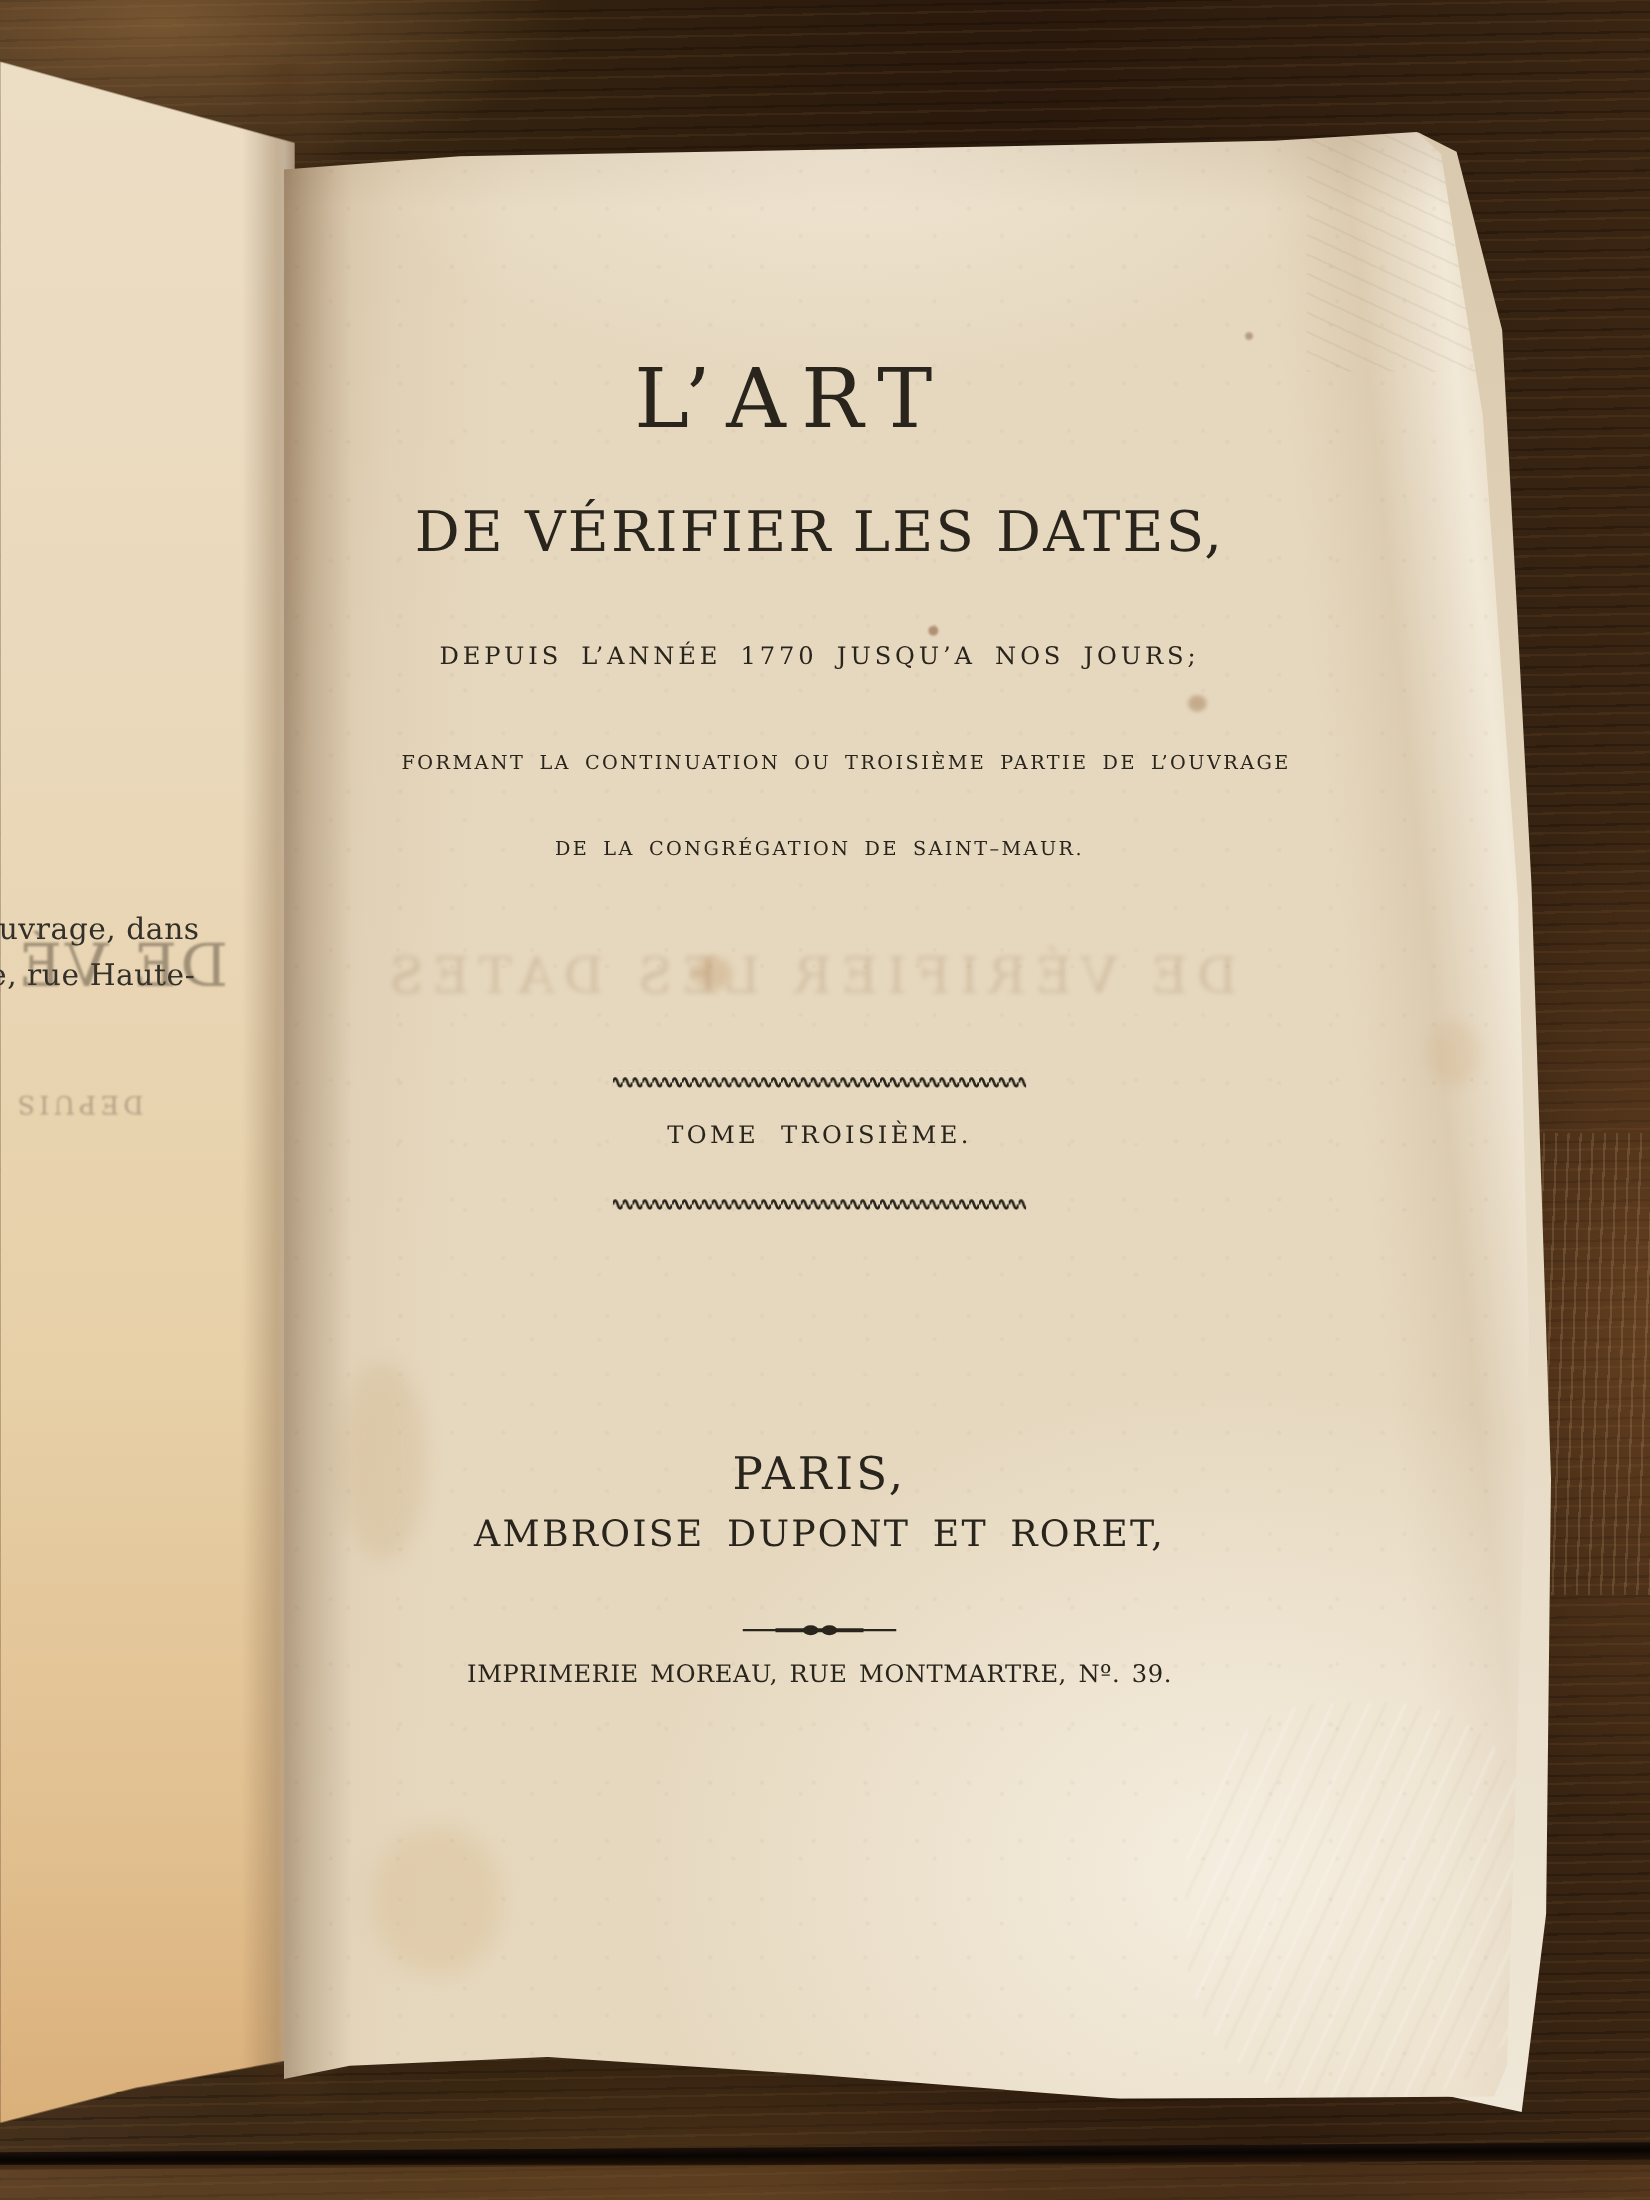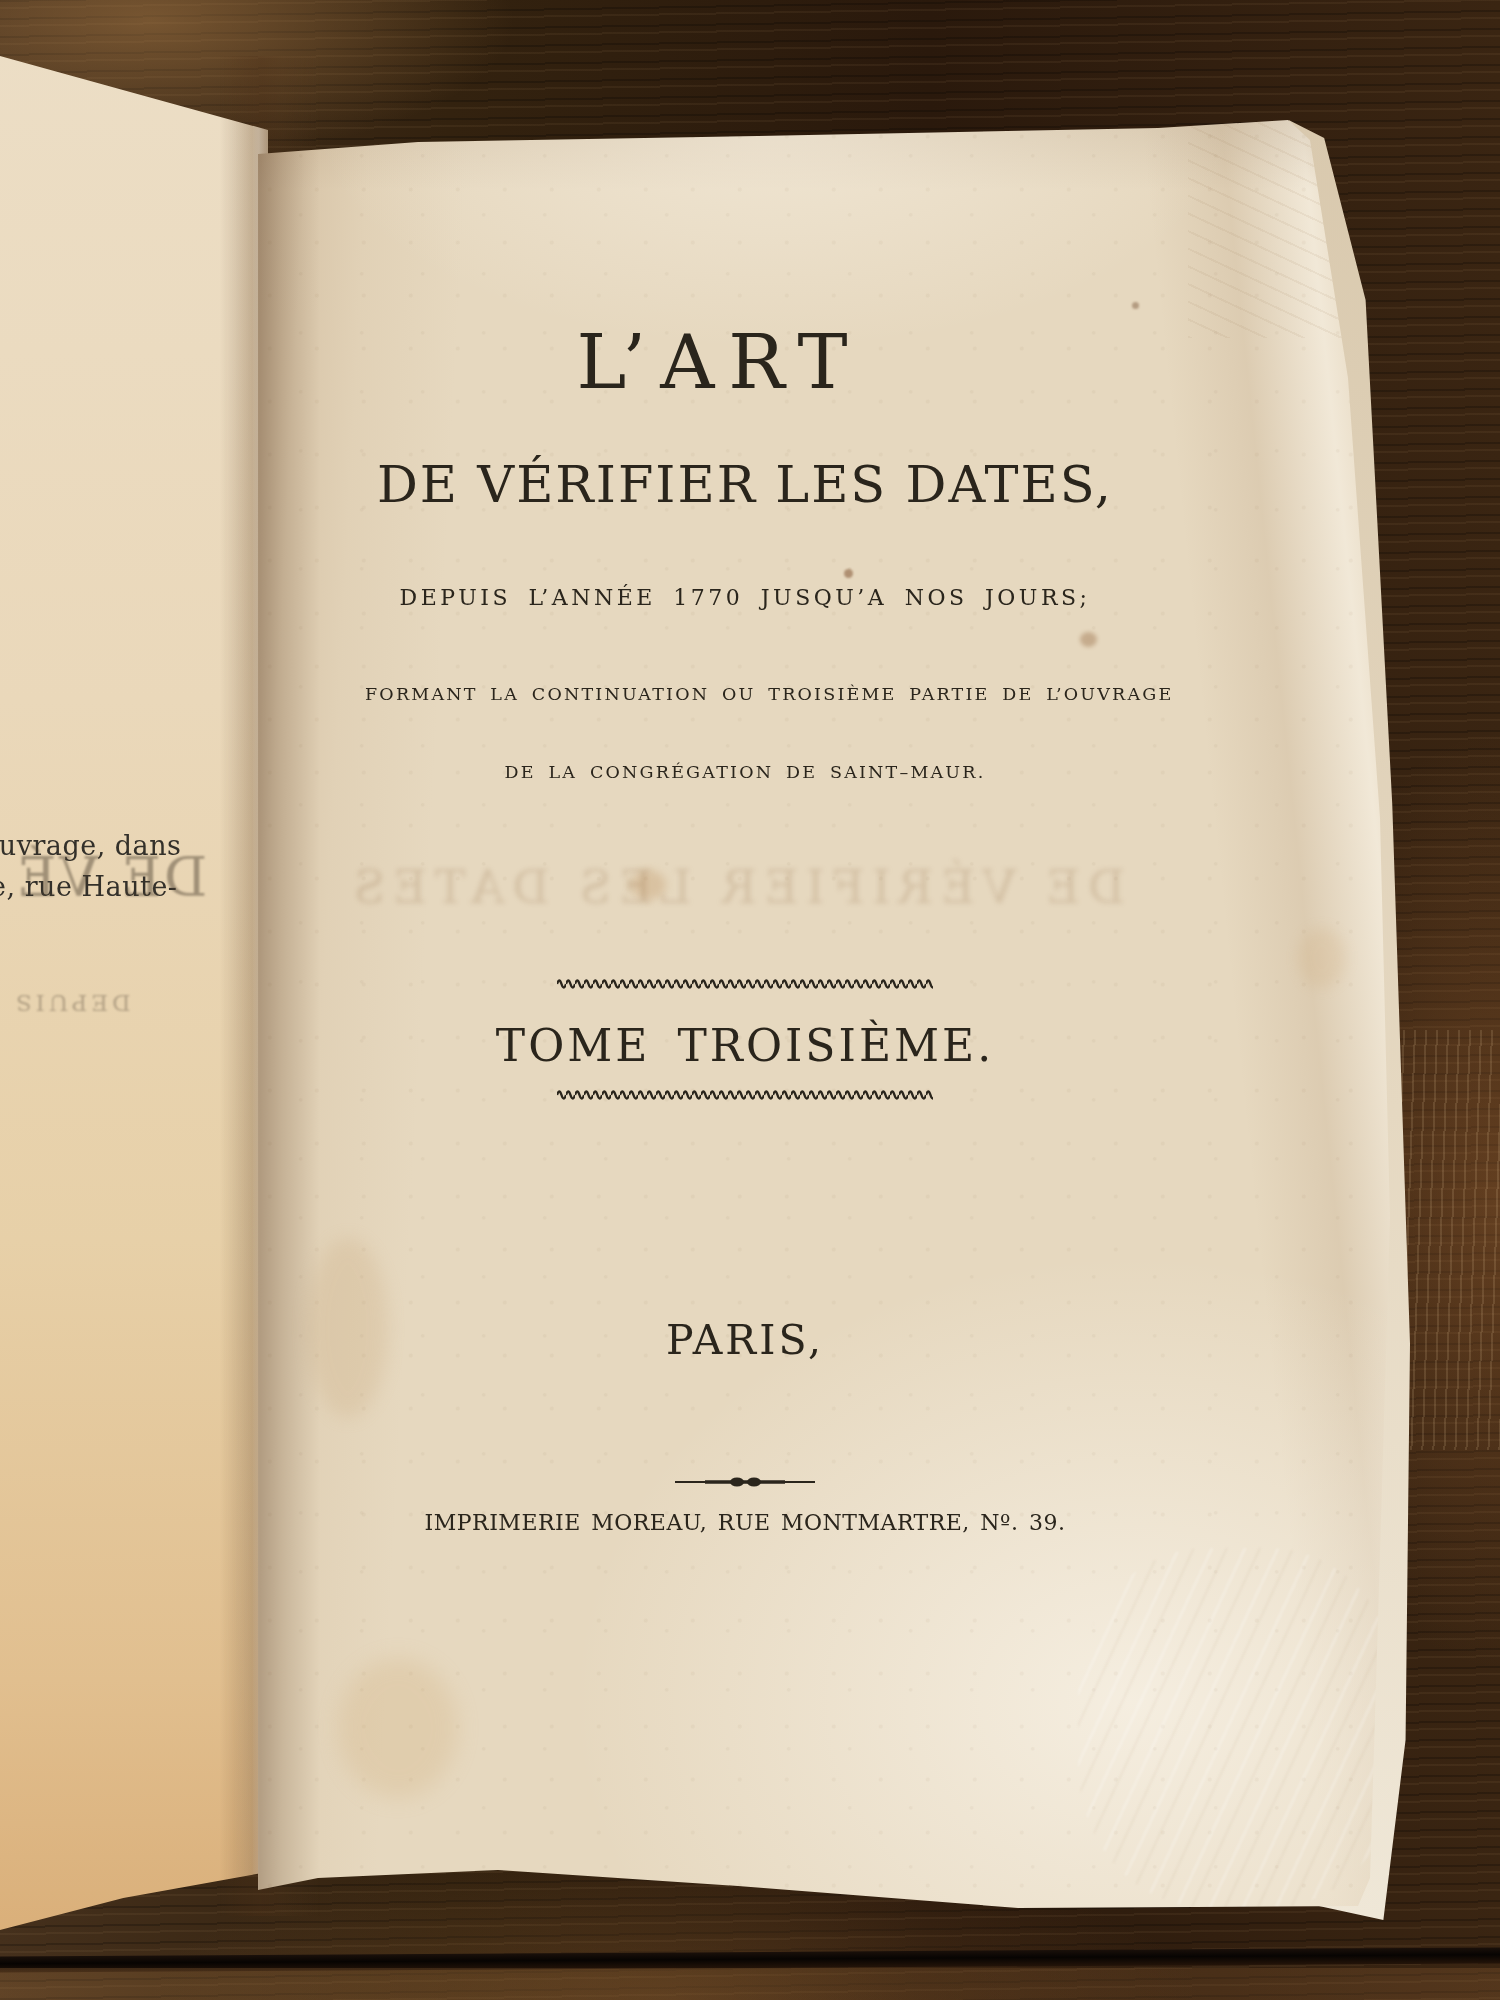--- a/index.html
+++ b/index.html
@@ -138,35 +138,36 @@
       <svg width="376" height="16">
         <defs>
           <pattern id="wv1" width="9" height="16" patternUnits="userSpaceOnUse">
             <path d="M0 11 Q2.25 4 4.5 11 T9 11" stroke="#2a251c" fill="none" stroke-width="2.4"></path>
           </pattern>
         </defs>
         <rect width="376" height="16" fill="url(#wv1)"></rect>
       </svg>
     </div>
 
-    <div class="pline" style="top:902px;font-size:44px;letter-spacing:3px;word-spacing:10px;">TOME TROISIÈME.</div>
+    <div class="pline" style="top:902px;font-size:22px;letter-spacing:3px;word-spacing:10px;">TOME TROISIÈME.</div>
 
     <div class="pline" style="top:966px;">
       <svg width="376" height="16">
         <defs>
           <pattern id="wv2" width="9" height="16" patternUnits="userSpaceOnUse">
             <path d="M0 11 Q2.25 4 4.5 11 T9 11" stroke="#2a251c" fill="none" stroke-width="2.4"></path>
           </pattern>
         </defs>
         <rect width="376" height="16" fill="url(#wv2)"></rect>
       </svg>
     </div>
 
     <div class="pline" style="top:1198px;font-size:41px;letter-spacing:3px;">PARIS,</div>
 
+    <div class="pline" style="top:1256px;font-size:33px;letter-spacing:2px;word-spacing:8px;">AMBROISE DUPONT ET RORET,</div>
 
 
     <div class="pline" style="top:1356px;">
       <svg width="140" height="16">
         <path d="M0 8 H140" stroke="#2a251c" stroke-width="2"></path>
         <path d="M30 8 H110" stroke="#2a251c" stroke-width="3.5"></path>
         <ellipse cx="62" cy="8" rx="7" ry="4.5" fill="#2a251c"></ellipse>
         <ellipse cx="79" cy="8" rx="7" ry="4.5" fill="#2a251c"></ellipse>
       </svg>
     </div>

